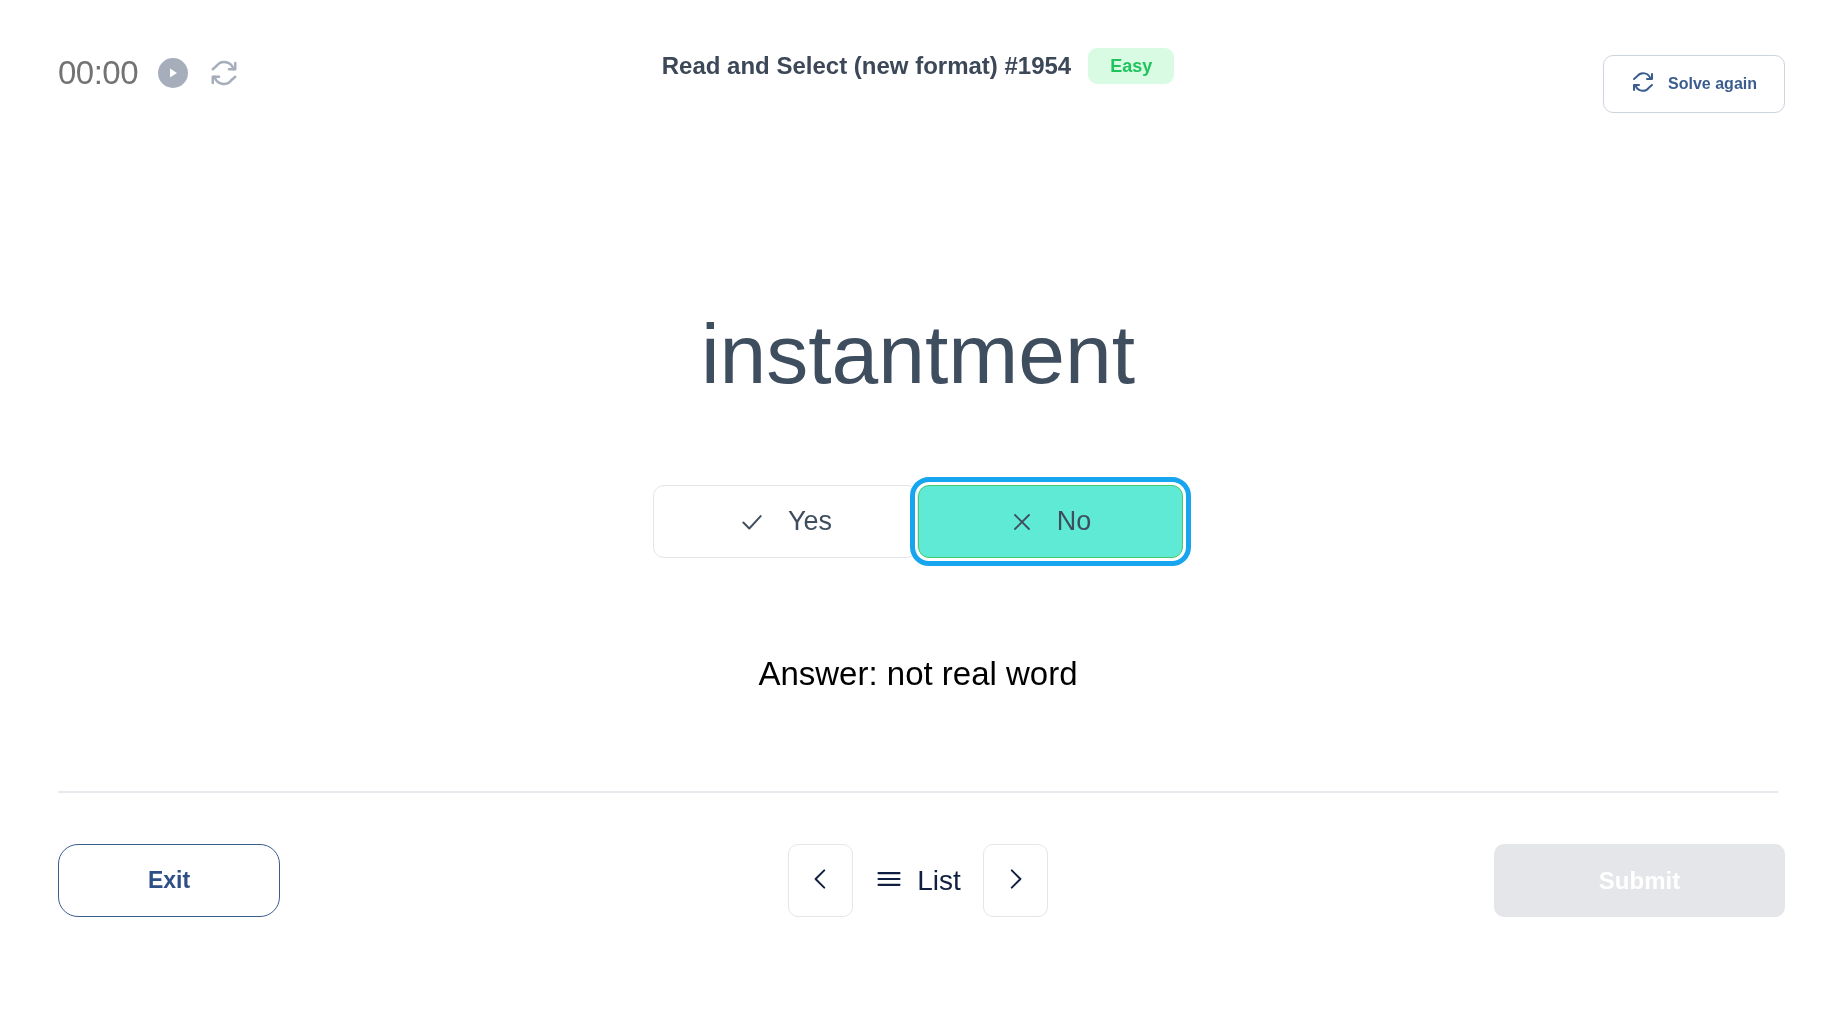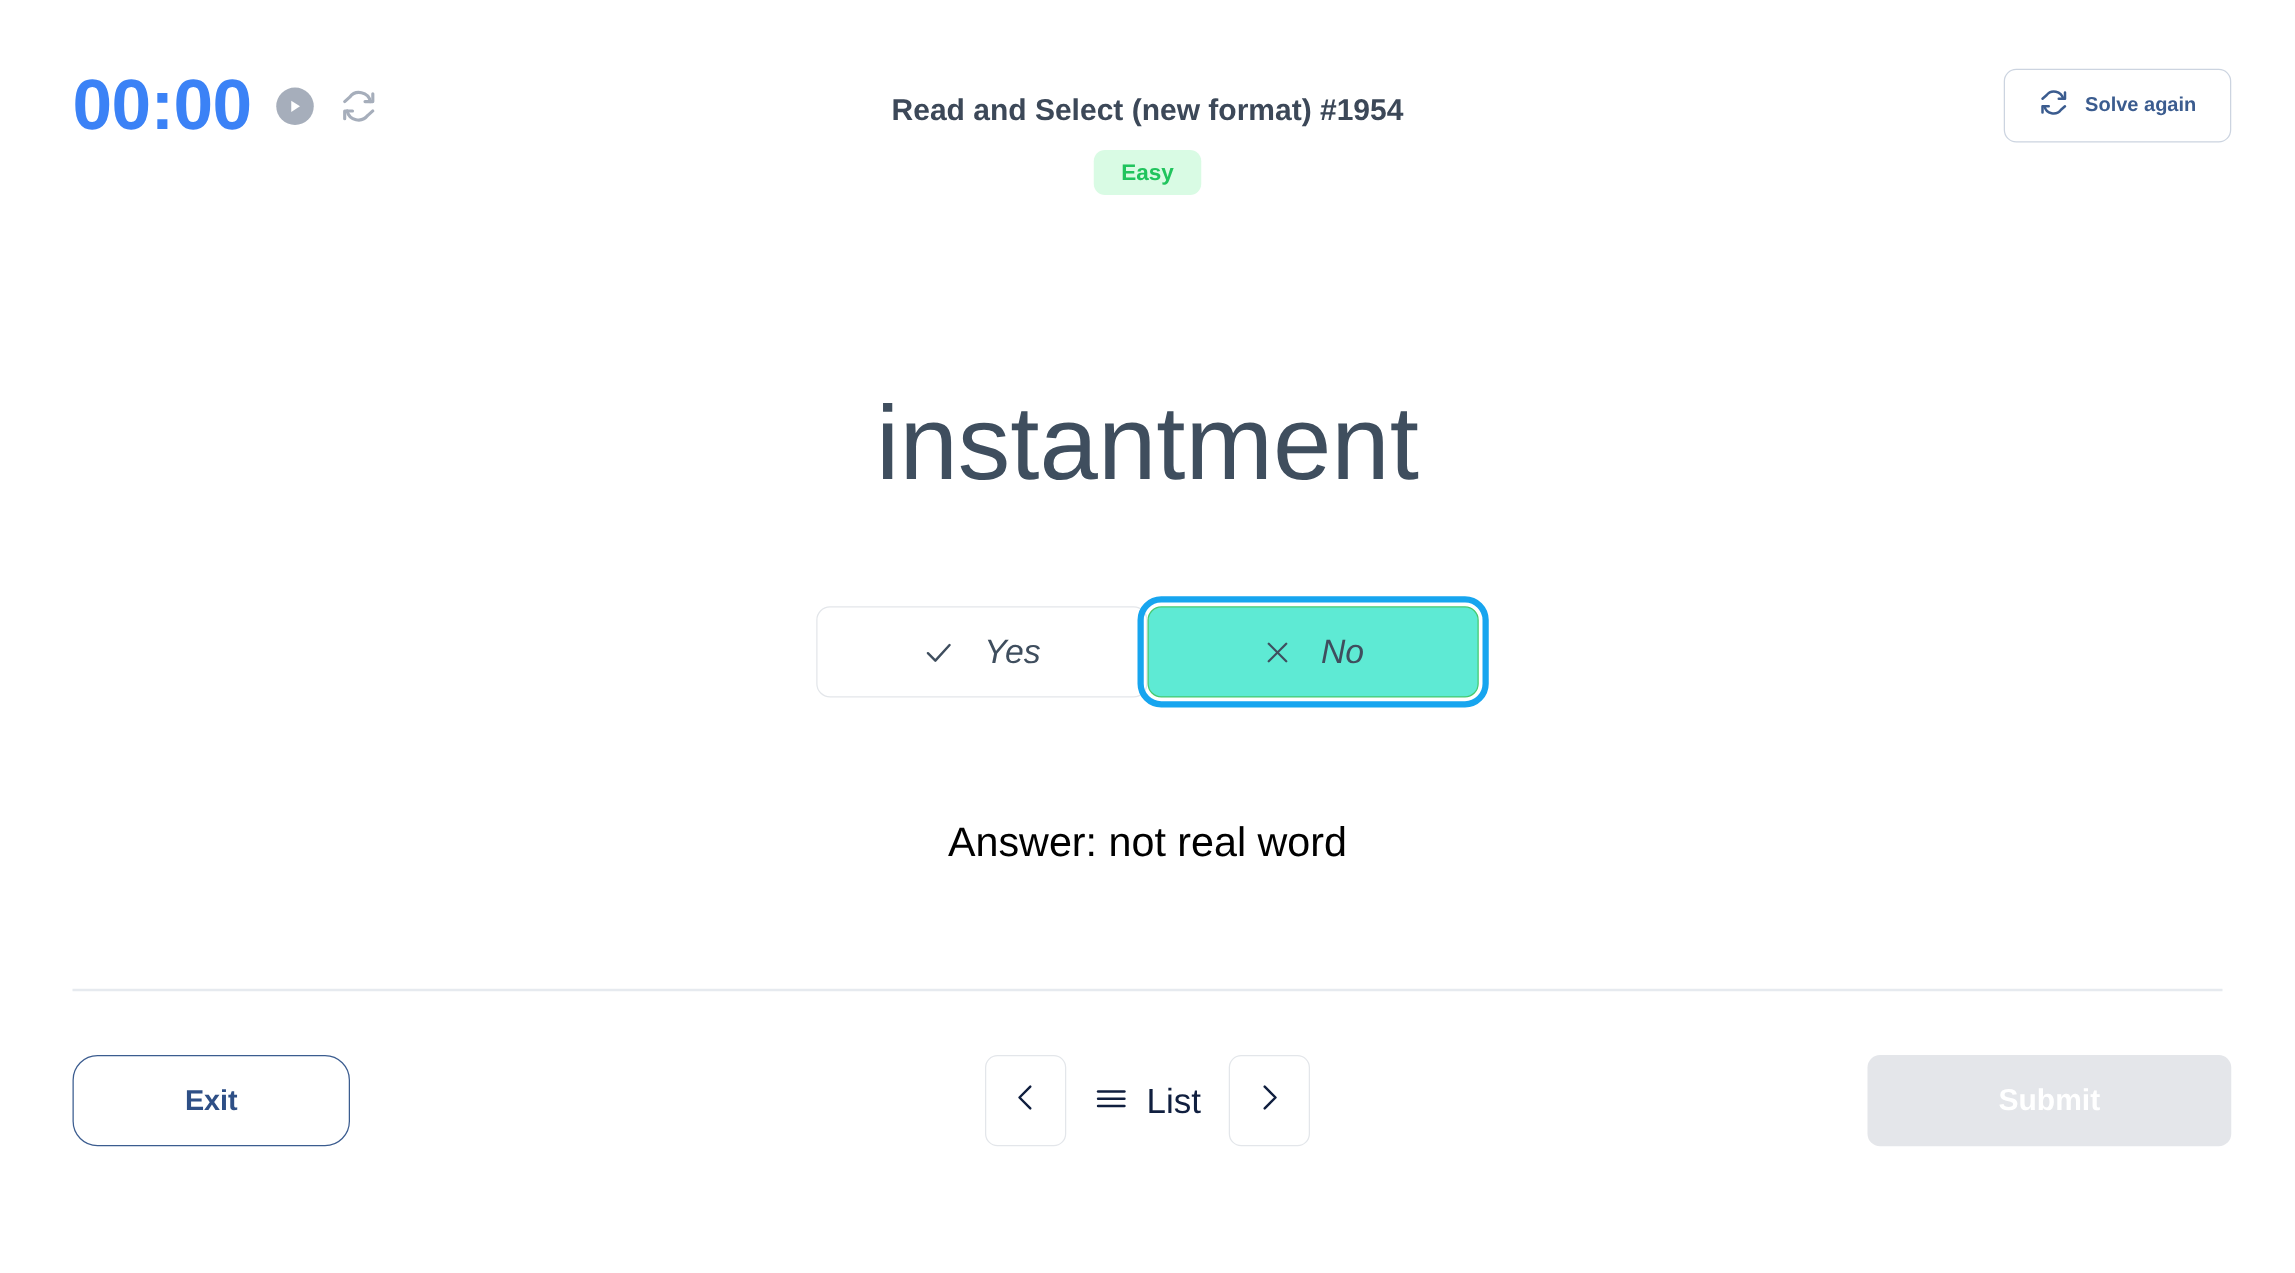--- a/index.html
+++ b/index.html
@@ -30,23 +30,23 @@
   .timer-group {
     position: absolute;
     left: 58px;
     top: 56px;
     display: flex;
     align-items: center;
     gap: 20px;
   }
 
   .timer-text {
-    font-size: 57px;
-    font-weight: bold;
-    color: #3b82f6;
+    font-size: 33px;
+    font-weight: normal;
+    color: #737373;
     letter-spacing: -0.5px;
     line-height: 1;
   }
 
   .timer-play {
     width: 30px;
     height: 30px;
     border-radius: 50%;
     background: #a6aebb;
     display: flex;
@@ -63,26 +63,25 @@
     display: flex;
     align-items: center;
     justify-content: center;
     cursor: pointer;
   }
 
   .header-center {
     position: absolute;
     left: 0;
     right: 0;
-    top: 75px;
+    top: 48px;
     display: flex;
     align-items: center;
     justify-content: center;
     gap: 17px;
-    flex-direction: column;
   }
 
   .puzzle-title {
     font-size: 24px;
     font-weight: bold;
     color: #3c4858;
     white-space: nowrap;
   }
 
   .difficulty-badge {
@@ -139,21 +138,20 @@
     line-height: 1;
   }
 
   
   .choices {
     position: absolute;
     top: 485px;
     left: 0; right: 0;
     display: flex;
     justify-content: center;
-    font-style: italic;
   }
 
   .choice-btn {
     display: flex;
     align-items: center;
     justify-content: center;
     gap: 23px;
     font-size: 27px;
     color: #3f4e5e;
     background: #ffffff;

